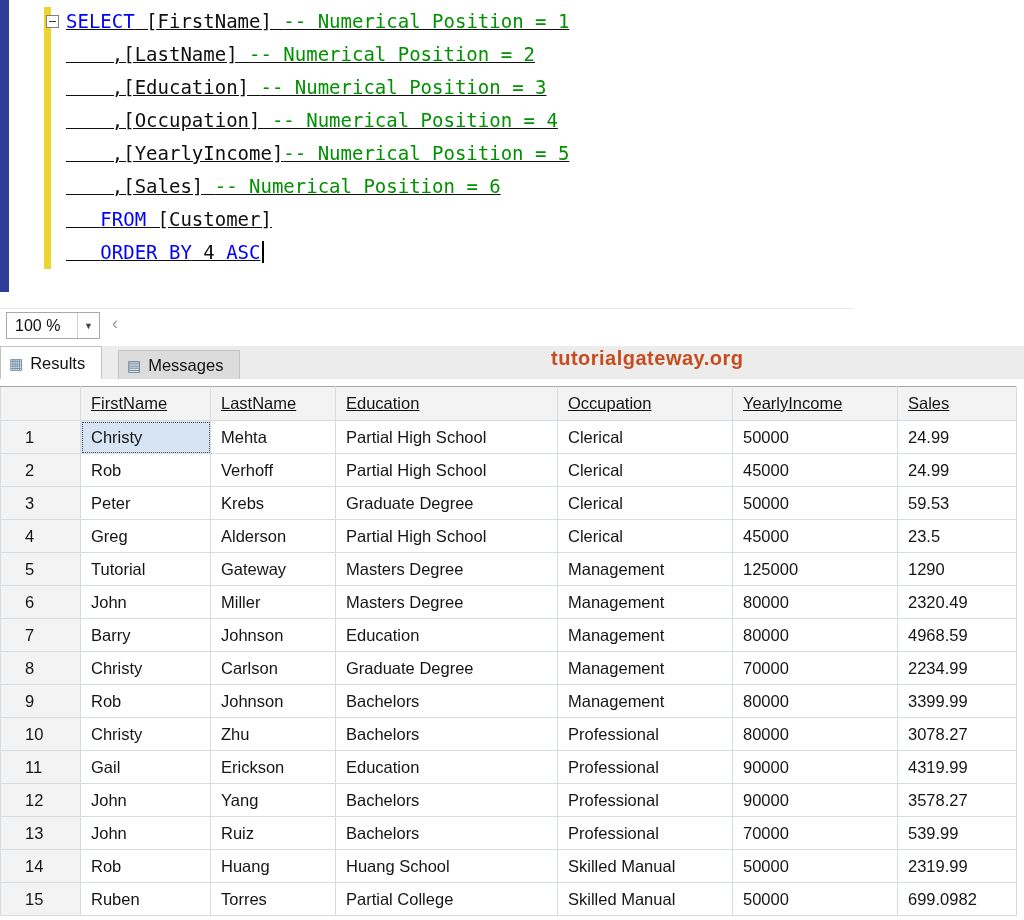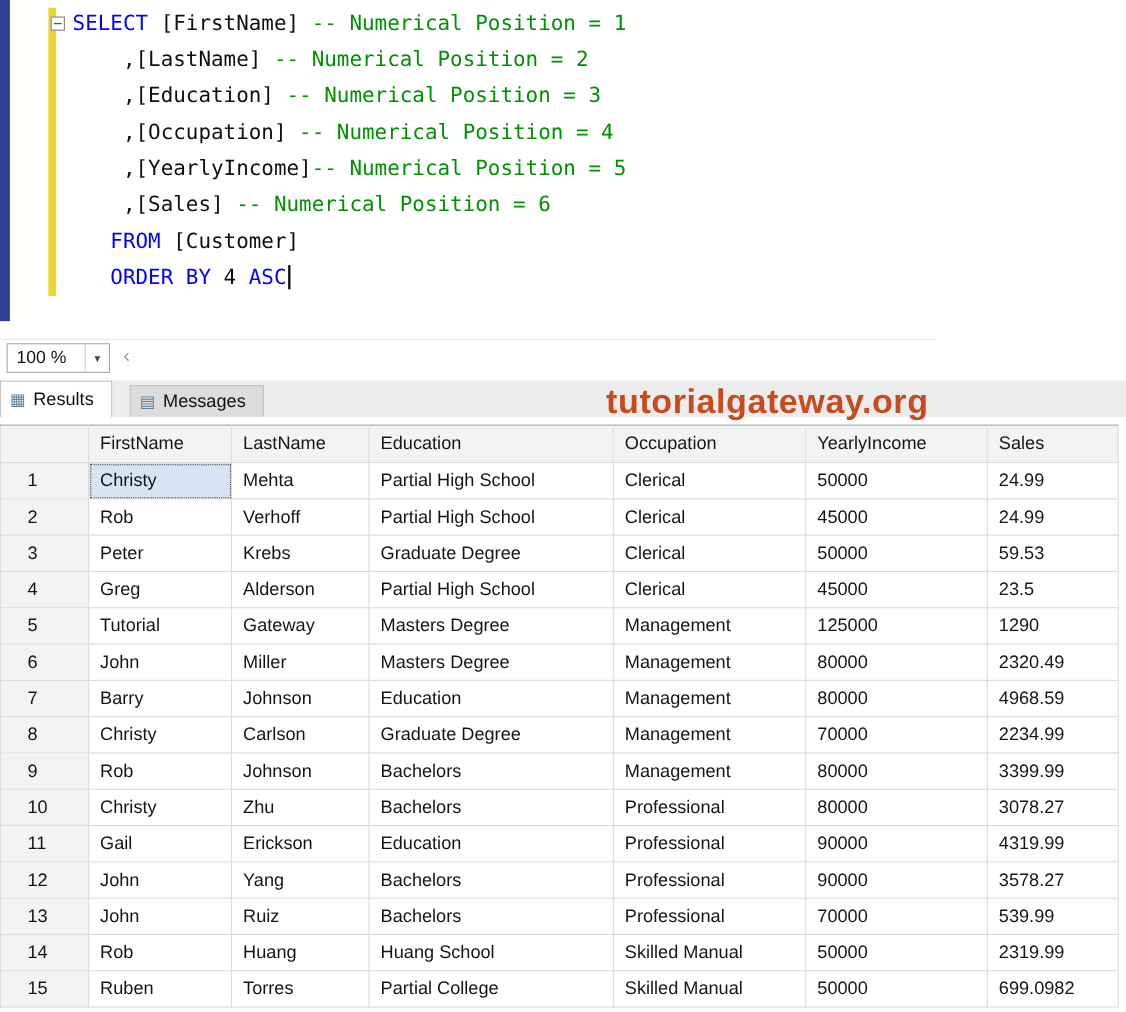--- a/index.html
+++ b/index.html
@@ -12,21 +12,21 @@
   }
 
   
   .editor { position: absolute; top: 0; left: 0; width: 1024px; height: 292px; background: #fff; }
   .acc-bar { position: absolute; left: 0; top: 0; width: 9px; height: 292px; background: var(--editor-bar-blue, #2e3d96); }
   .yellow-margin { position: absolute; left: 44px; top: 7px; width: 7px; height: 262px; background: var(--editor-margin-yellow, #eed42f); }
   .code {
     position: absolute; left: 66px; top: 5px;
     font-family: "DejaVu Sans Mono", monospace;
     font-size: 19px; line-height: 33px;
-    white-space: pre; color: #0f0f0f;
+    white-space: pre; color: #0f0f0f; text-decoration: underline;
   }
   .code-line { position: relative; height: 33px; }
   .seg-kw { color: var(--keyword-blue, #0000ff); }
   .seg-cm { color: var(--comment-green, #009100); }
   .seg-pl { color: #0f0f0f; }
   .collapse-box {
     position: absolute; left: -20px; top: 10px;
     width: 13px; height: 13px;
     border: 1px solid #818181; background: #fff;
   }
@@ -56,35 +56,35 @@
     background: #fff; border: 1px solid #c3c3c3; border-bottom: none;
     padding: 0 16px 0 8px;
   }
   .tab-messages {
     position: absolute; left: 118px; top: 4px; height: 29px;
     background: #dcdcdc; border: 1px solid #c3c3c3; border-bottom: none;
     padding: 0 16px 0 8px;
   }
   .watermark {
     position: absolute; left: 551px; top: 1px;
-    font-size: 31px; font-weight: 700; letter-spacing: 0.5px;
+    font-size: 20px; font-weight: 700; letter-spacing: 0.5px;
     color: var(--watermark-orange, #c84b1e);
   }
 
   
   .gridwrap { position: absolute; top: 386px; left: 0; width: 1016px; }
   table { border-collapse: collapse; table-layout: fixed; width: 1016px; }
   th, td {
     border: 1px solid var(--grid-line, #d6dce2);
     font-size: 16.5px; font-weight: normal;
     text-align: left; padding-left: 10px;
     overflow: hidden; white-space: nowrap;
     color: #151515;
   }
-  thead th { height: 34px; background: var(--header-bg, #f3f3f3); border-top: 1px solid #a3a3a3; }
+  thead th { height: 34px; background: var(--header-bg, #f3f3f3); border-top: 1px solid #a3a3a3; text-decoration: underline; }
   tbody td { height: 33px; background: #fff; }
   td.rownum { background: var(--header-bg, #f3f3f3); padding-left: 24px; }
   th.corner { width: 80px; }
   td.selected {
     background: var(--selected-cell-bg, #d6e4f3);
     outline: 1px dotted #4a4a4a; outline-offset: -2px;
   }
 </style>
 </head>
 <body>

